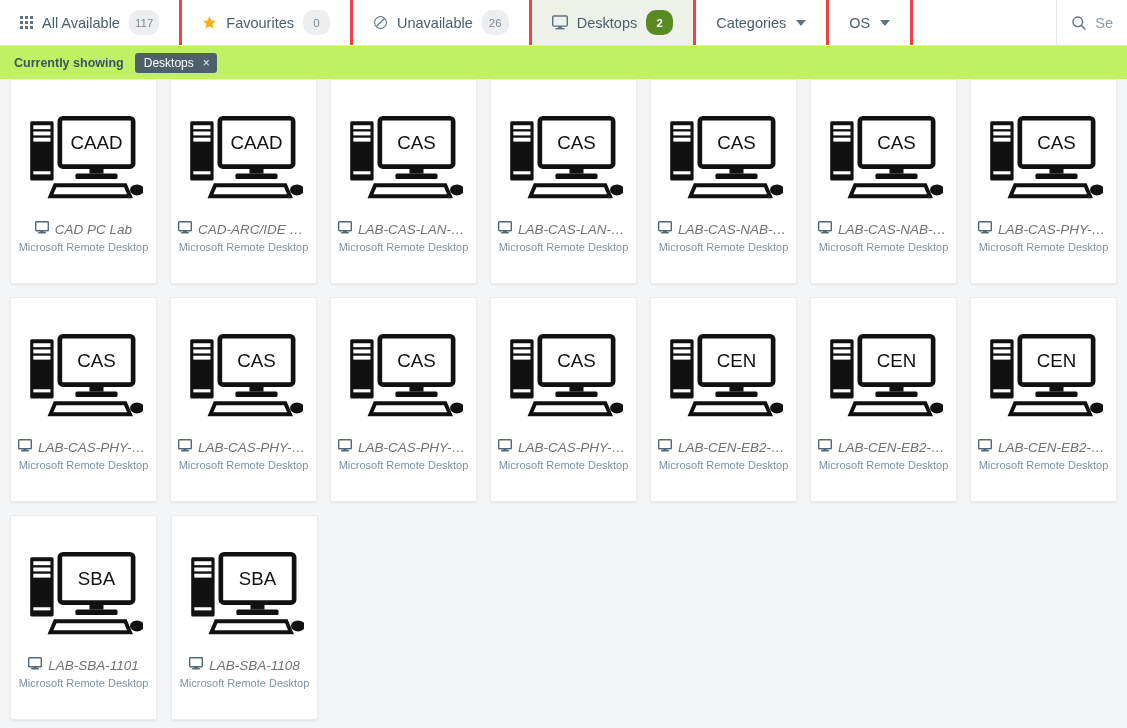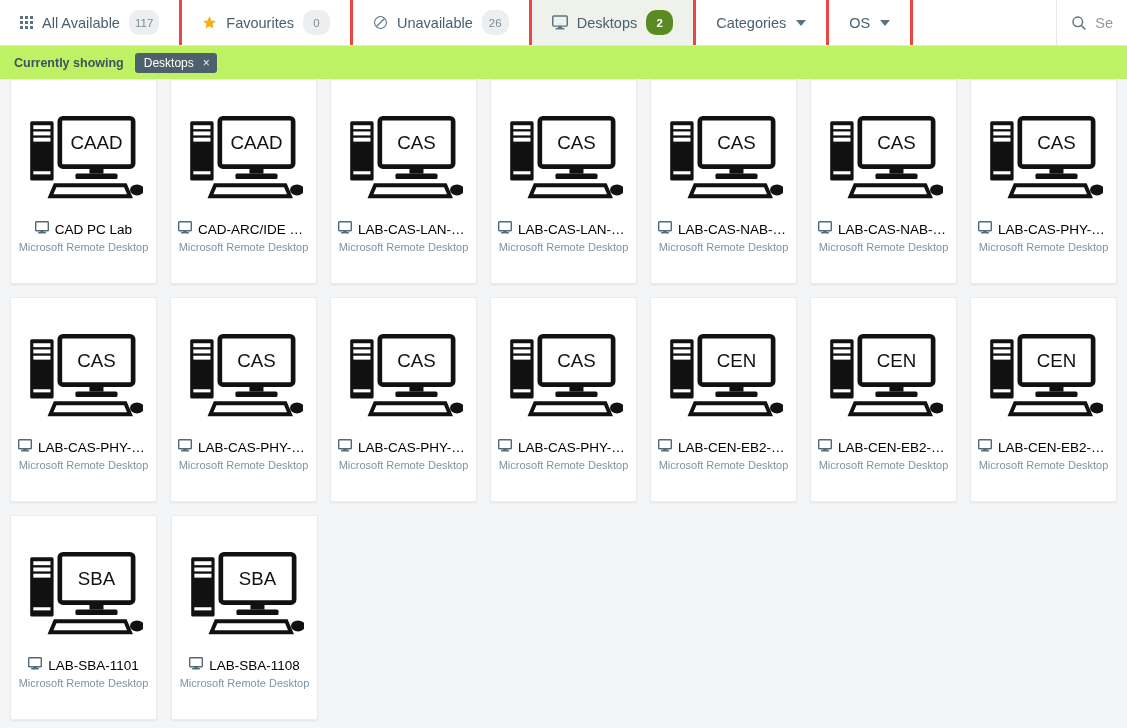--- a/index.html
+++ b/index.html
@@ -148,23 +148,24 @@
   }
   .cardtitle {
     display: flex;
     align-items: center;
     justify-content: center;
     gap: 6px;
     width: 100%;
     padding: 0 7px;
     margin-top: 7px;
     font-size: 13.5px;
-    color: #000000;
+    color: #737373;
     white-space: nowrap;
     overflow: hidden;
+    font-style: italic;
   }
   .cardtitle .tname {
     overflow: hidden;
     text-overflow: ellipsis;
     white-space: nowrap;
   }
   .cardsub {
     margin-top: 4px;
     font-size: 11px;
     color: #7e93a2;

